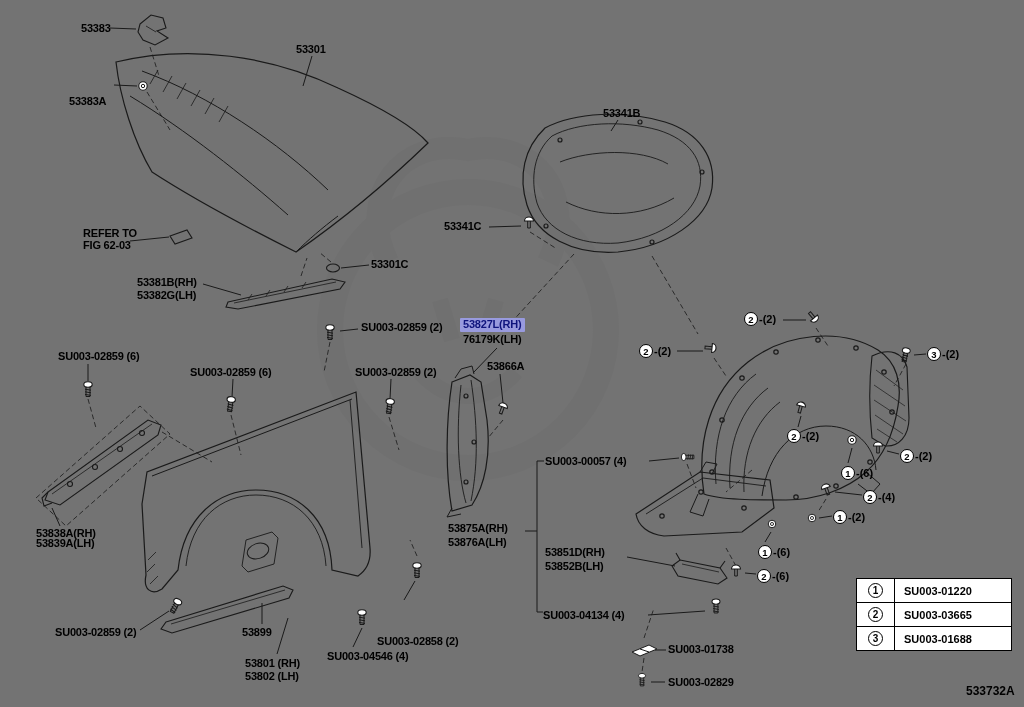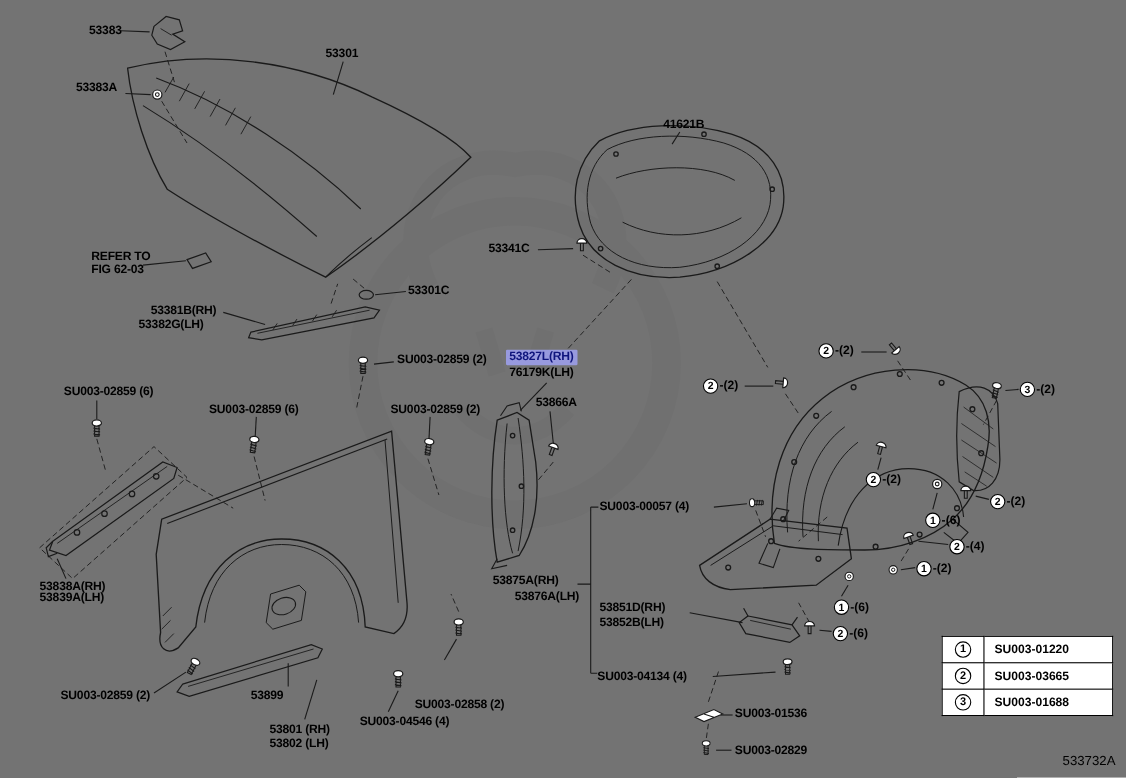--- a/index.html
+++ b/index.html
@@ -11,21 +11,21 @@
   .hl  { padding:0 3px 1px 3px; border-radius:1px; }
   .callout { position:absolute; display:flex; align-items:center; font-size:11px; font-weight:bold; color:#000; }
   .circ { display:inline-flex; width:14px; height:14px; border:1.4px solid #000; border-radius:50%;
           align-items:center; justify-content:center; font-size:9.5px; font-weight:bold; background:#fff; }
   .qty { margin-left:1px; }
   table.legend { position:absolute; left:856px; top:578px; border-collapse:collapse; background:#fff; }
   table.legend td { border:1.6px solid #000; height:24px; font-size:11px; font-weight:bold; color:#000; }
   td.c { width:38px; text-align:center; vertical-align:middle; }
   td.p { width:117px; padding-left:9px; }
   .circ.big { width:15px; height:15px; font-size:10px; }
-  .doc { position:absolute; left:966px; top:684px; font-size:12px; font-weight:normal; color:#000; }
+  .doc { position:absolute; left:966px; top:684px; font-size:12px; font-weight:bold; color:#000; }
 </style>
 </head>
 <body>
 
 <div class="stage">
 
 <svg class="art" width="1024" height="707" viewBox="0 0 1024 707">
   <defs>
     <g id="sym-bolt">
       <ellipse cx="0" cy="-1.5" rx="4.2" ry="2.8" fill="#fff" stroke="#1a1a1a" stroke-width="1.1"></ellipse>
@@ -249,51 +249,51 @@
     <use href="#sym-grommet" transform="translate(812,518) scale(0.9)"></use>
     <use href="#sym-grommet" transform="translate(772,524) scale(0.9)"></use>
     <use href="#sym-grommet" transform="translate(143,86)"></use>
     <use href="#sym-clip" transform="translate(529,221)"></use>
     <use href="#sym-clip" transform="translate(503,407) rotate(20)"></use>
     <path d="M632,652 L649,645 L657,649 L640,656 Z M640,649 L649,652" fill="#fff" stroke="#1a1a1a" stroke-width="1"></path>
   </g>
 </svg>
 
 <div class="lbl" style="left:81px;top:22px">53383</div>
-<div class="lbl" style="left:69px;top:74px">53383A</div>
+<div class="lbl" style="left:69px;top:95px">53383A</div>
 <div class="lbl" style="left:296px;top:43px">53301</div>
 <div class="lbl" style="left:83px;top:227px">REFER TO</div>
 <div class="lbl" style="left:83px;top:239px">FIG 62-03</div>
 <div class="lbl" style="left:371px;top:258px">53301C</div>
 <div class="lbl" style="left:137px;top:276px">53381B(RH)</div>
-<div class="lbl" style="left:126px;top:289px">53382G(LH)</div>
-<div class="lbl" style="left:603px;top:107px">41621B</div>
+<div class="lbl" style="left:137px;top:289px">53382G(LH)</div>
+<div class="lbl" style="left:603px;top:107px">53341B</div>
 <div class="lbl" style="left:444px;top:220px">53341C</div>
 <div class="lbl" style="left:361px;top:321px">SU003-02859 (2)</div>
 <div class="lbl hl" style="left: 460px; top: 318px; background: rgb(152, 154, 222); color: rgb(16, 21, 125);">53827L(RH)</div>
 <div class="lbl" style="left:463px;top:333px">76179K(LH)</div>
 <div class="lbl" style="left:487px;top:360px">53866A</div>
 <div class="lbl" style="left:58px;top:350px">SU003-02859 (6)</div>
 <div class="lbl" style="left:190px;top:366px">SU003-02859 (6)</div>
 <div class="lbl" style="left:355px;top:366px">SU003-02859 (2)</div>
 <div class="lbl" style="left:545px;top:455px">SU003-00057 (4)</div>
 <div class="lbl" style="left:36px;top:527px">53838A(RH)</div>
 <div class="lbl" style="left:36px;top:537px">53839A(LH)</div>
 <div class="lbl" style="left:55px;top:626px">SU003-02859 (2)</div>
-<div class="lbl" style="left:228px;top:626px">53899</div>
+<div class="lbl" style="left:242px;top:626px">53899</div>
 <div class="lbl" style="left:245px;top:657px">53801 (RH)</div>
 <div class="lbl" style="left:245px;top:670px">53802 (LH)</div>
 <div class="lbl" style="left:377px;top:635px">SU003-02858 (2)</div>
 <div class="lbl" style="left:327px;top:650px">SU003-04546 (4)</div>
 <div class="lbl" style="left:448px;top:522px">53875A(RH)</div>
-<div class="lbl" style="left:468px;top:536px">53876A(LH)</div>
+<div class="lbl" style="left:448px;top:536px">53876A(LH)</div>
 <div class="lbl" style="left:545px;top:546px">53851D(RH)</div>
 <div class="lbl" style="left:545px;top:560px">53852B(LH)</div>
 <div class="lbl" style="left:543px;top:609px">SU003-04134 (4)</div>
-<div class="lbl" style="left:668px;top:643px">SU003-01536</div>
+<div class="lbl" style="left:668px;top:643px">SU003-01738</div>
 <div class="lbl" style="left:668px;top:676px">SU003-02829</div>
 
 <div class="callout" style="left:744px;top:312px">
   <span class="circ">2</span>
       <span class="qty">-(2)</span>
 </div>
 <div class="callout" style="left:639px;top:344px">
   <span class="circ">2</span>
       <span class="qty">-(2)</span>
 </div>

